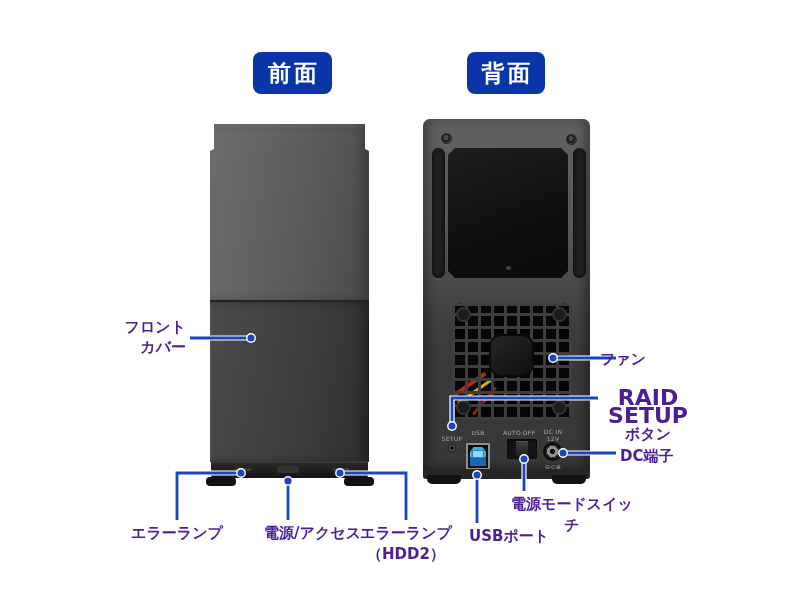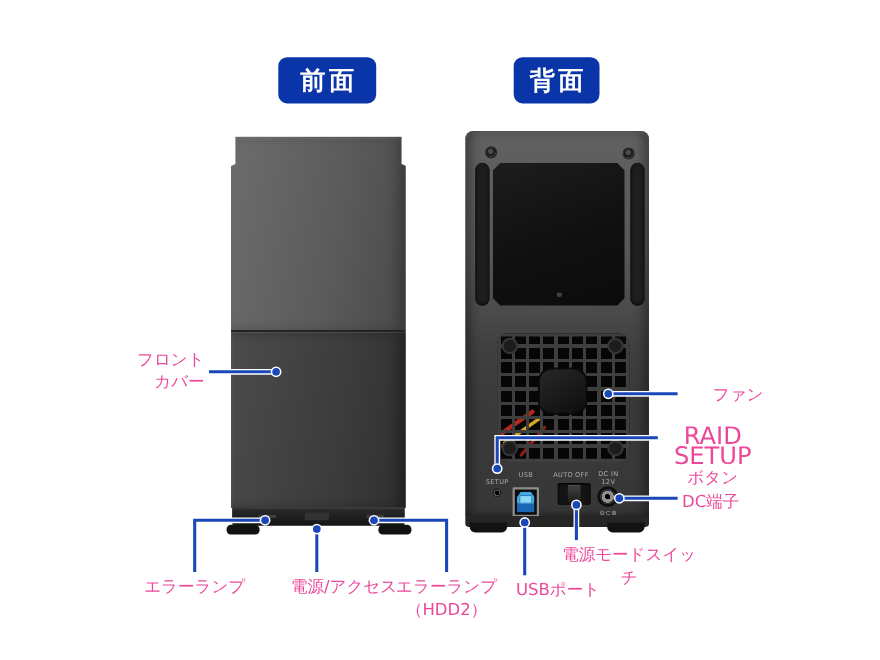--- a/index.html
+++ b/index.html
@@ -106,35 +106,35 @@
   }
   .switch-knob{
     position:absolute;left:9px;top:2px;width:12px;height:15px;
     background:linear-gradient(#404040,#1f1f1f);border-top:1px solid #5a5a5a;border-radius:1px;box-sizing:border-box;
   }
   .dc-jack{
     position:absolute;left:543px;top:442px;width:19px;height:19px;border-radius:50%;
     background:radial-gradient(circle,#000 0 2.5px,#8f8f8f 2.5px 5.5px,#303030 5.5px 7px,#0e0e0e 7px 10px);
   }
   
-  .lbl{position:absolute;font-size:15px;line-height:21px;color:#ec4899;font-weight:400;}
+  .lbl{position:absolute;font-size:15px;line-height:21px;color:#4c1d95;font-weight:700;}
   .lbl .latin{font-size:22px;}
   
   svg.callouts{position:absolute;left:0;top:0;pointer-events:none;}
   .casing{fill:none;stroke:#ffffff;stroke-width:5.2px;}
   .core{fill:none;stroke:var(--callout-blue);stroke-width:2.8px;}
   .dot-casing{fill:#ffffff;}
   .dot-core{fill:var(--callout-blue);}
 </style>
 </head>
 <body>
 
 <div class="stage">
 
-  <div class="badge" style="left:253px;top:52px;width:89px;">前面</div>
+  <div class="badge" style="left:253px;top:52px;width:79px;">前面</div>
   <div class="badge" style="left:467px;top:52px;width:78px;">背面</div>
 
   <div class="front-device">
     <div class="front-top"></div>
     <div class="front-cover"></div>
   </div>
   <div class="front-base">
     <div class="led-slot" style="left:24px;top:7px;width:16px;height:3px;"></div>
     <div class="latch-tab"></div>
     <div class="led-slot" style="left:122px;top:7px;width:16px;height:3px;"></div>
@@ -253,21 +253,21 @@
 
   <div class="lbl" style="left:219px;top:523px;width:142px;text-align:right;">
     <div>電源/アクセス</div>
   </div>
 
   <div class="lbl" style="left:336px;top:523px;width:140px;text-align:center;">
     <div>エラーランプ</div>
     <div>（HDD2）</div>
   </div>
 
-  <div class="lbl" style="left:648px;top:349px;">ファン</div>
+  <div class="lbl" style="left:600px;top:349px;">ファン</div>
 
   <div class="lbl" style="left:599px;top:389px;width:98px;text-align:center;line-height:18px;">
     <div class="latin">RAID SETUP</div>
     <div>ボタン</div>
   </div>
 
   <div class="lbl" style="left:620px;top:446px;">DC端子</div>
 
   <div class="lbl" style="left:505px;top:494px;width:134px;text-align:center;">電源モードスイッチ</div>
 

